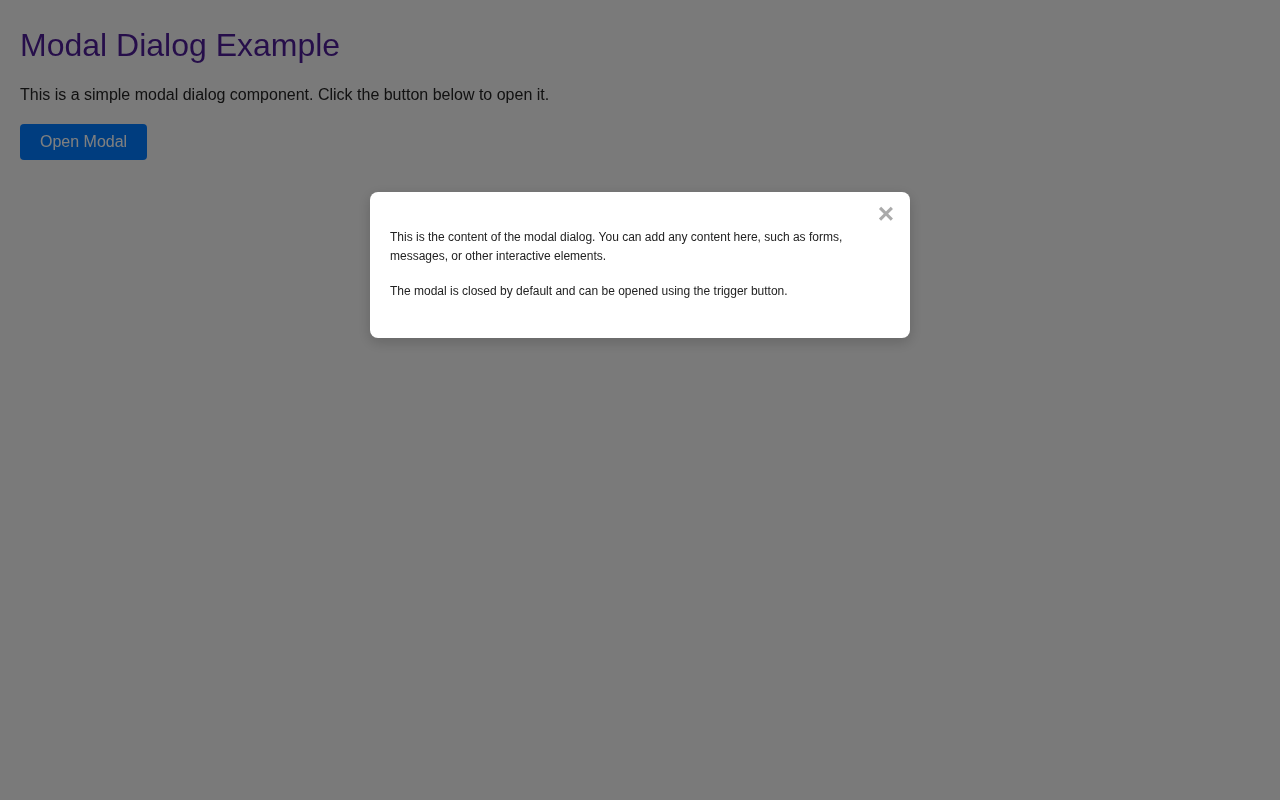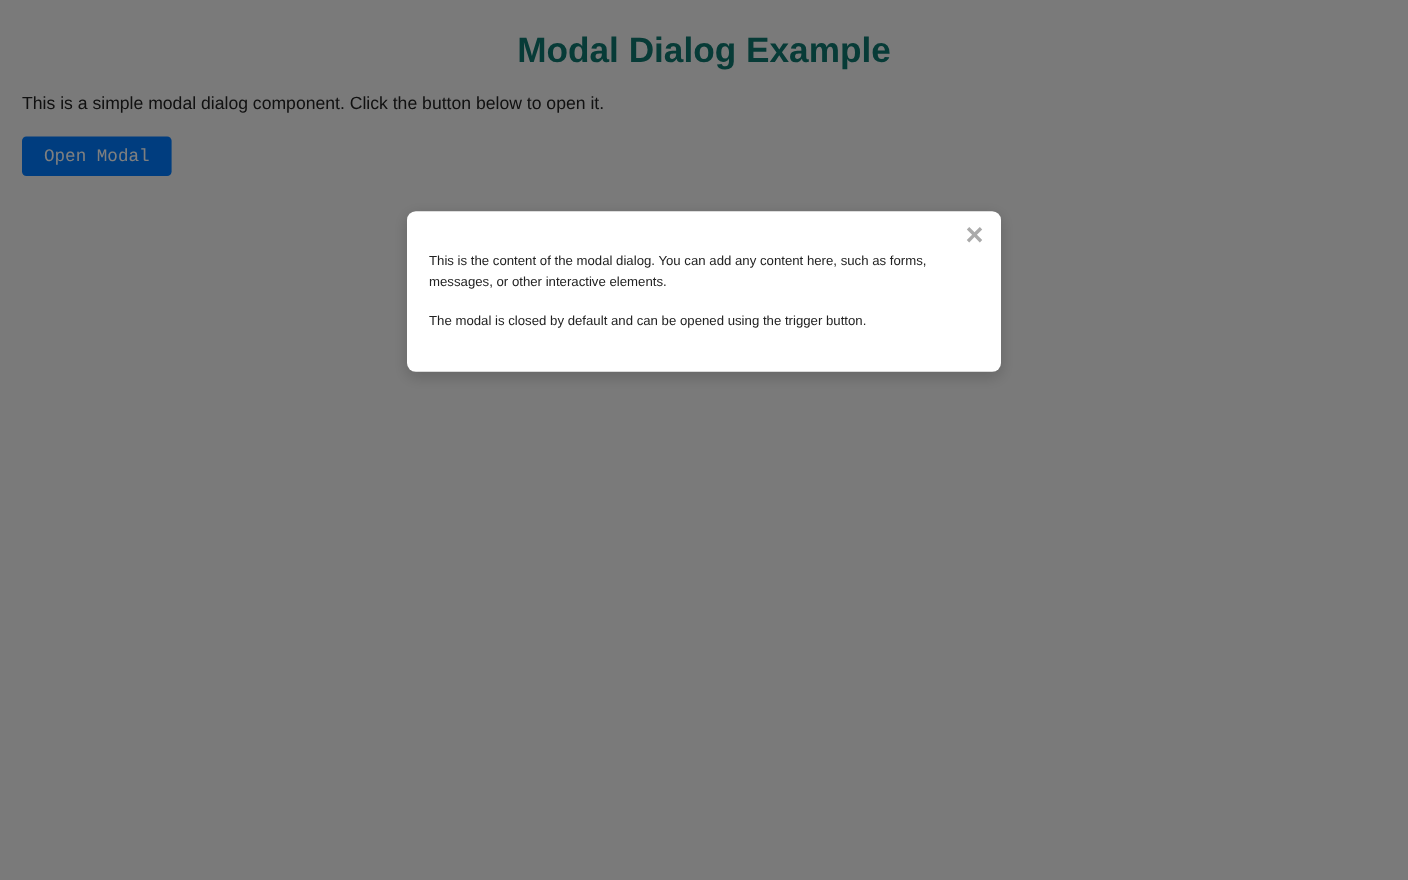--- a/index.html
+++ b/index.html
@@ -8,40 +8,39 @@
     padding: 20px;
     font-family: "Liberation Sans", sans-serif;
     background: #f5f5f5;
     color: #333;
     position: relative;
   }
 
   
   .page h1 {
     font-size: 32px;
-    font-weight: bold;
-    color: #0f766e;
+    font-weight: normal;
+    color: #4c1d95;
     margin: 7px 0 19px 0;
-    text-align: center;
   }
   .page p {
     font-size: 16px;
     line-height: 1.5;
     margin: 0 0 17px 0;
     color: #222;
   }
   .btn-primary {
     display: inline-block;
     background: var(--primary-button, #007bff);
     color: #ffffff;
     border: none;
     border-radius: 4px;
     padding: 9px 20px;
     font-size: 16px;
-    font-family: Liberation Mono, monospace;
+    font-family: Liberation Sans, sans-serif;
     cursor: pointer;
   }
 
   
   .overlay {
     position: fixed;
     inset: 0;
     background: var(--overlay, rgba(0, 0, 0, 0.5));
     z-index: 10;
   }

